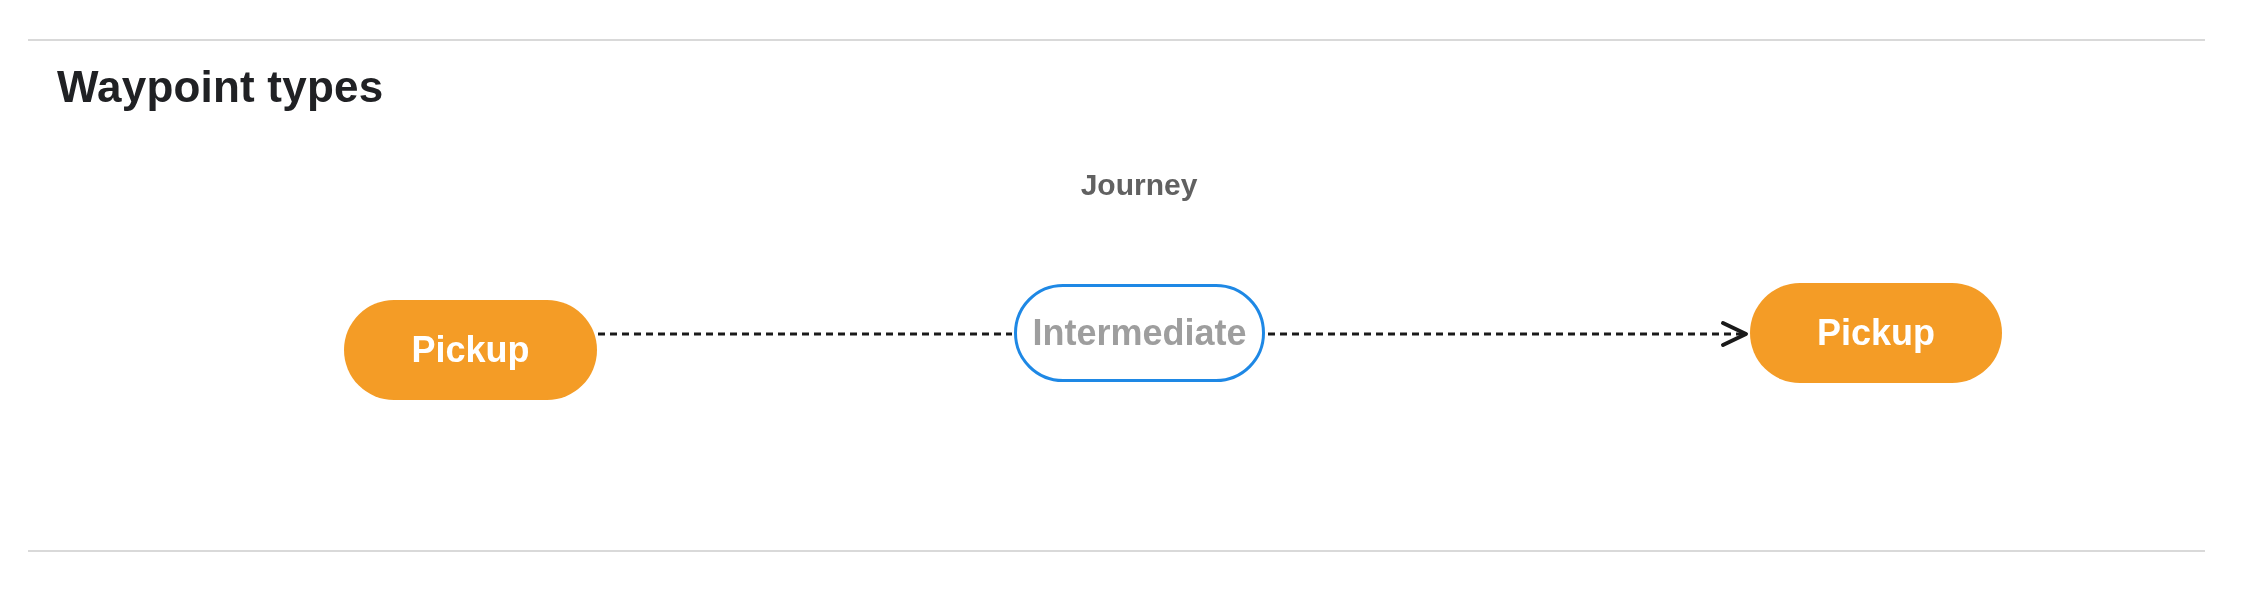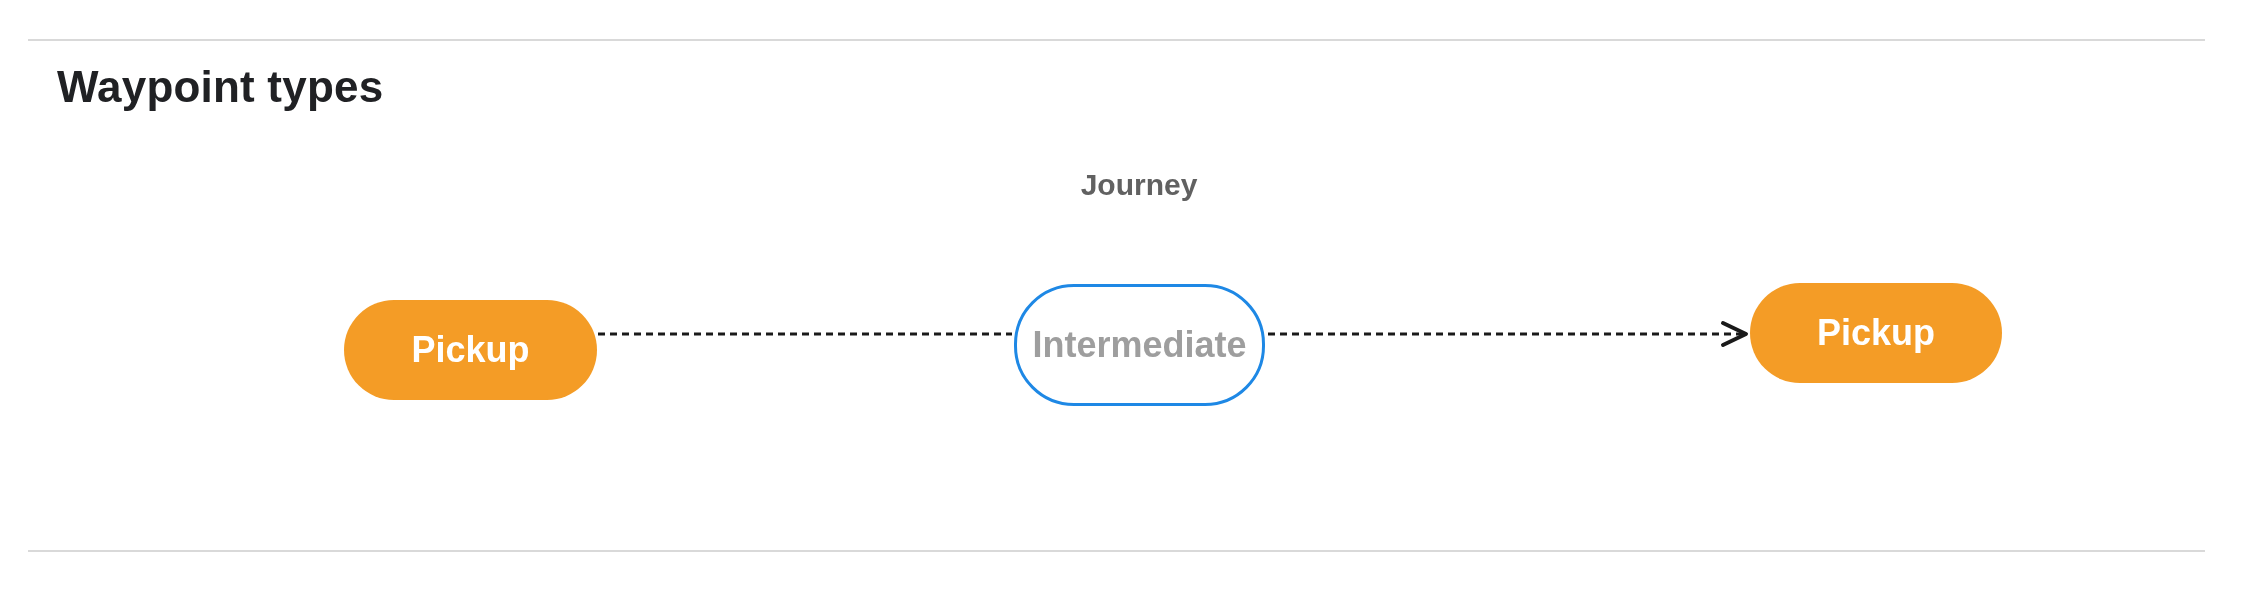--- a/index.html
+++ b/index.html
@@ -58,21 +58,21 @@
   .node.filled {
     background: var(--node-fill, #f49c26);
     color: var(--node-fill-text, #ffffff);
   }
   .node.outlined {
     background: #ffffff;
     border: 3px solid var(--node-outline, #1e88e5);
     color: var(--node-outline-text, #9e9e9e);
   }
   .node-pickup       { left: 344px;  top: 300px; width: 253px; height: 100px; }
-  .node-intermediate { left: 1014px; top: 284px; width: 251px; height: 122px; align-items: center;  }
+  .node-intermediate { left: 1014px; top: 284px; width: 251px; height: 98px; align-items: center;  }
   .node-dropoff      { left: 1750px; top: 283px; width: 252px; height: 100px; }
   .connectors {
     position: absolute;
     left: 0; top: 0;
     width: 2245px;
     height: 592px;
     pointer-events: none;
   }
   .connectors line, .connectors path {
     stroke: var(--connector, #1a1a1a);

